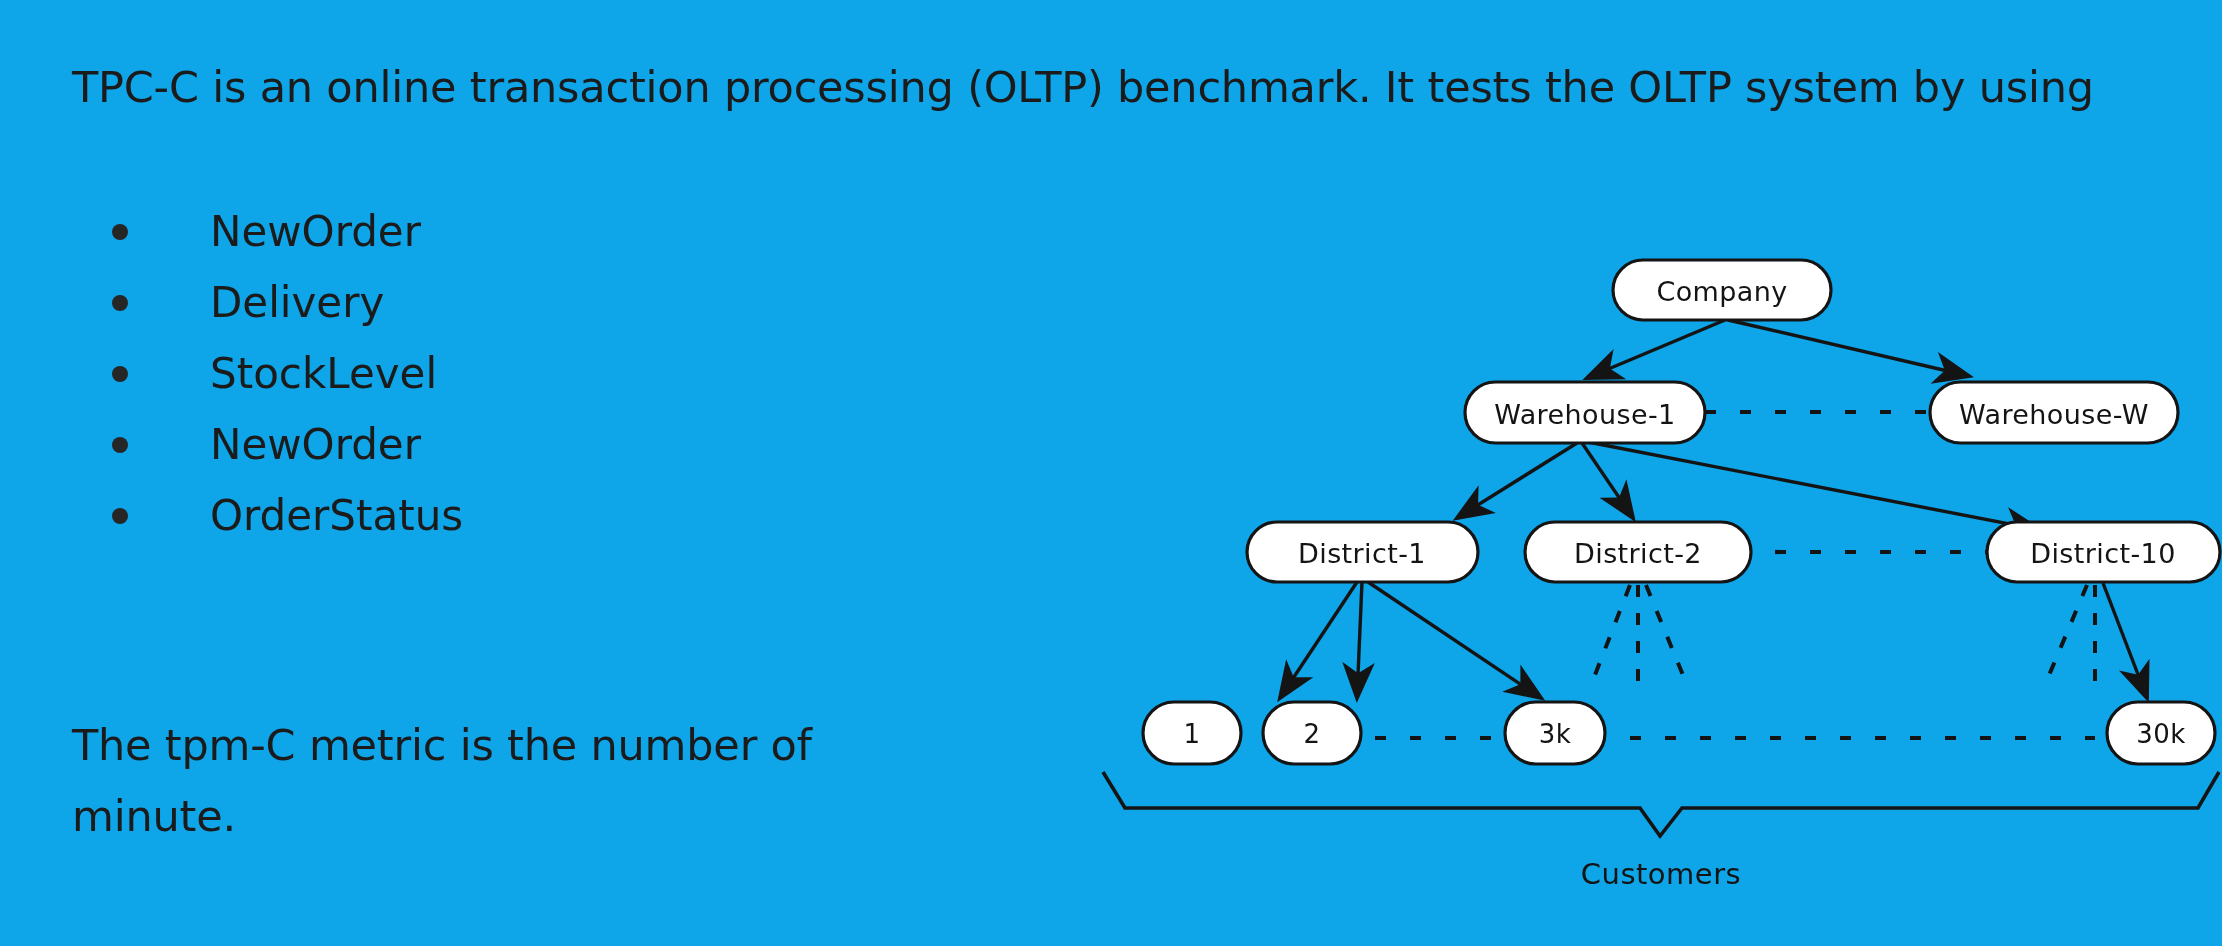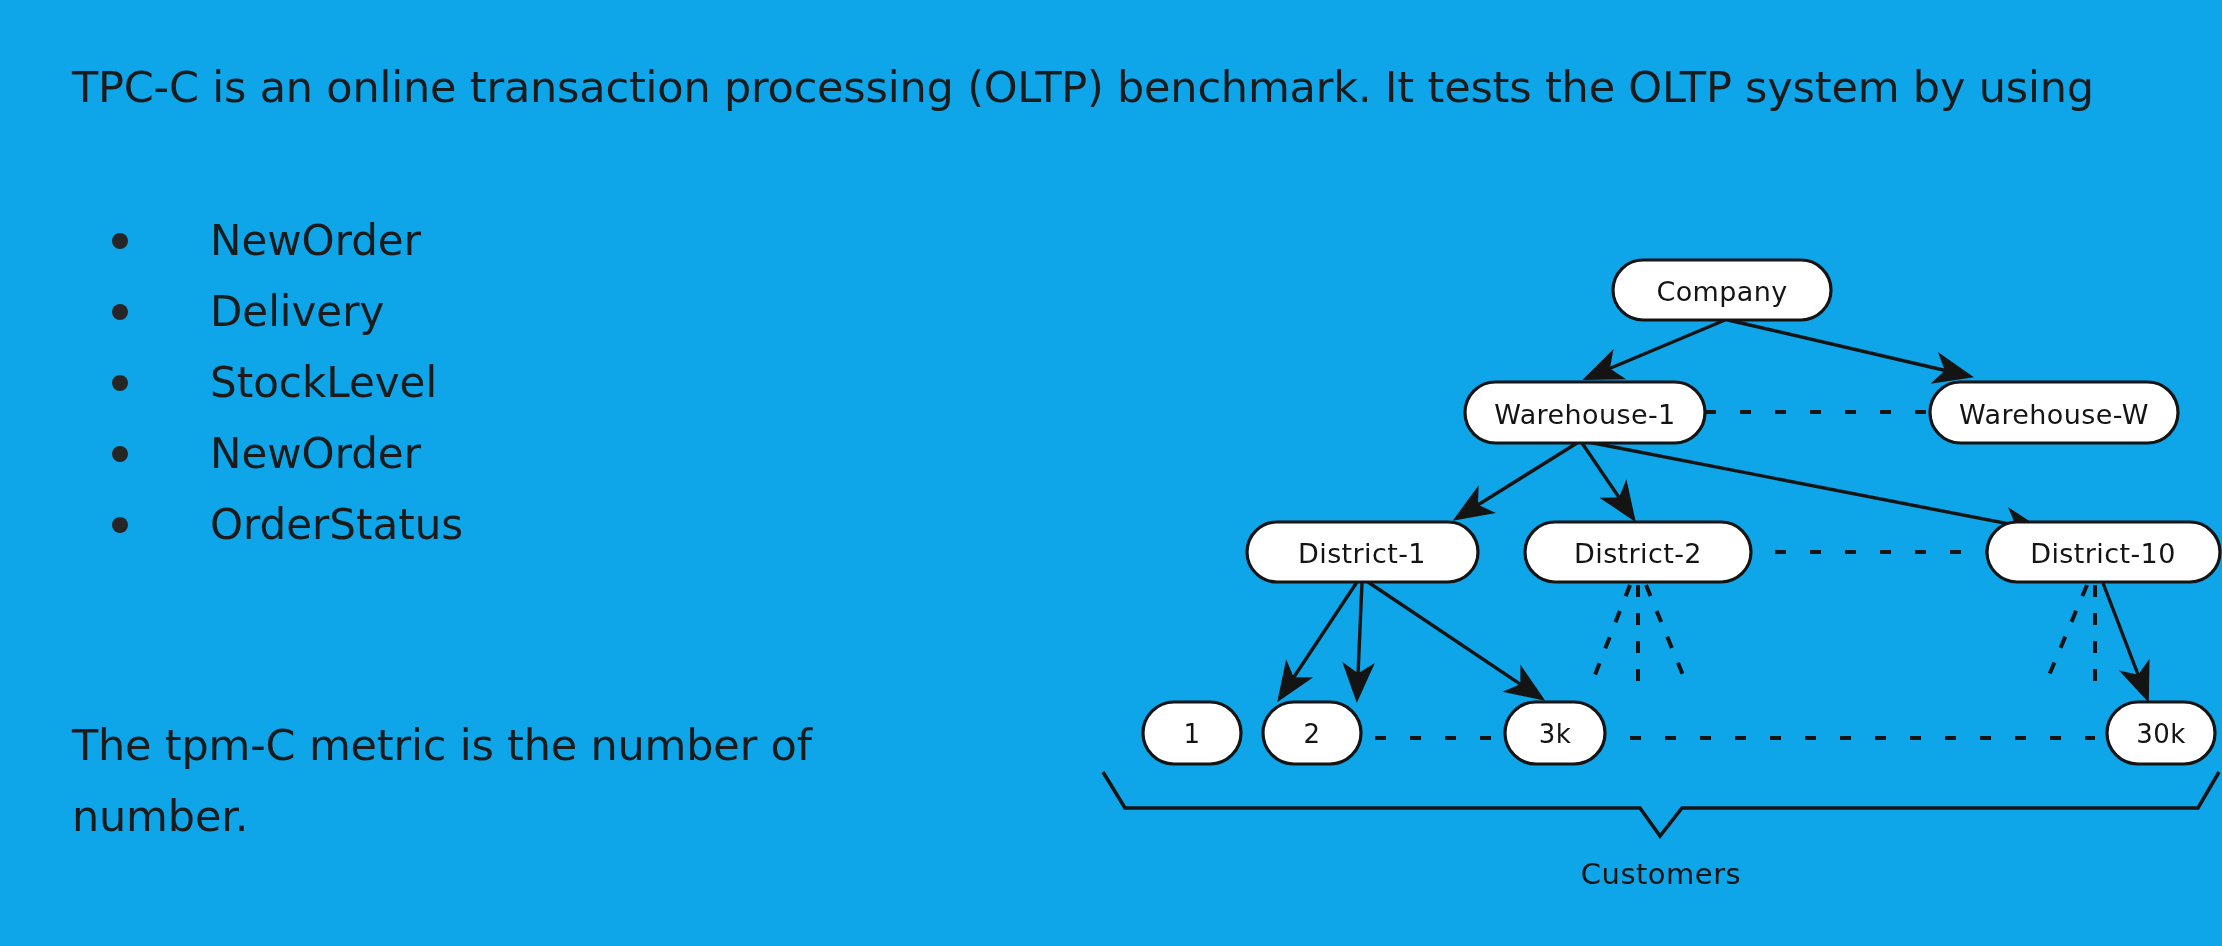--- a/index.html
+++ b/index.html
@@ -42,21 +42,21 @@
     font-weight: 400;
     letter-spacing: -0.2px;
     color: #1b1b1b;
     white-space: nowrap;
   }
   .intro-line { display: block; }
 
   #txn-list {
     position: absolute;
     left: 72px;
-    top: 205px;
+    top: 196px;
     margin: 0;
     padding: 0;
     list-style: none;
     width: 700px;
   }
   #txn-list li {
     position: relative;
     height: 71px;
     line-height: 71px;
     font-size: 42px;
@@ -177,21 +177,21 @@
         <span>NewOrder</span>
       </li>
       <li>
         <span class="bullet-dot"></span>
         <span>OrderStatus</span>
       </li>
     </ul>
 
     <div class="tpmc-para">
       <span class="tpmc-line">The tpm-C metric is the number of</span>
-      <span class="tpmc-line">number.</span>
+      <span class="tpmc-line">minute.</span>
     </div>
 
   </div>
 
   <div id="diagram-panel">
     <svg id="diagram-svg" viewBox="0 0 1137 680" xmlns="http://www.w3.org/2000/svg">
 
       <defs>
         <marker id="arrowHead" markerWidth="13" markerHeight="13" refX="10.5" refY="5.2" orient="auto" markerUnits="strokeWidth">
           <path d="M0,0.4 L12,5.2 L0,10 L3.2,5.2 Z" fill="#141414"></path>

